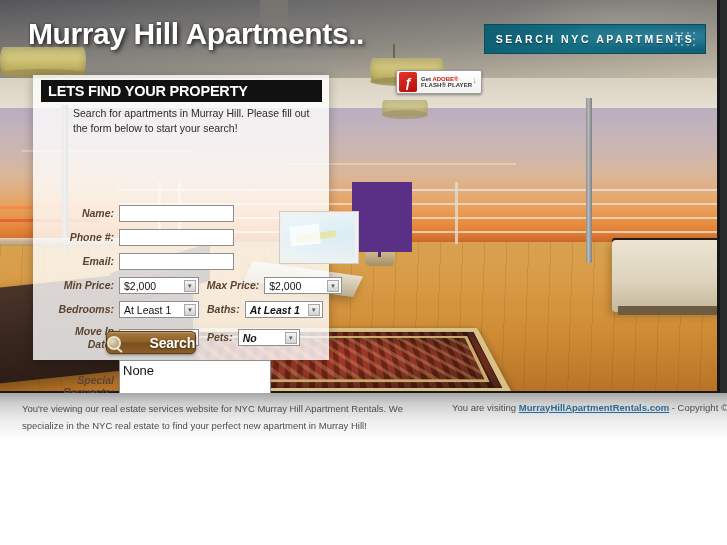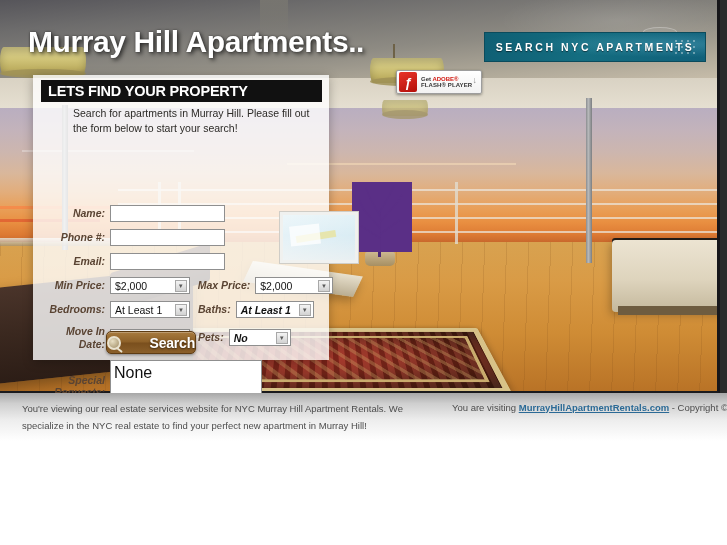--- a/index.html
+++ b/index.html
@@ -196,21 +196,21 @@
     transform: skewY(8deg) skewX(-24deg);
     box-shadow: 0 5px 9px rgba(0,0,0,.25);
   }
   .side-table {
     position: absolute; left: 0px; top: 238px; width: 132px; height: 8px;
     background: linear-gradient(180deg, rgba(230,226,214,.85), rgba(150,140,120,.6));
   }
 
   
   .masthead {
-    position: absolute; left: 0; top: 8px; width: 720px; height: 60px; z-index: 20;
+    position: absolute; left: 0; top: 0; width: 720px; height: 60px; z-index: 20;
   }
   .site-title {
     position: absolute; left: 28px; top: 17px;
     font-size: 30px; font-weight: bold;
     color: #ffffff;
     letter-spacing: -0.4px;
     text-shadow: 2px 2px 4px rgba(0,0,0,.65), 0 0 2px rgba(0,0,0,.5);
     white-space: nowrap;
   }
   .nav-button {
@@ -303,21 +303,21 @@
     background: rgba(232,226,150,.75);
     transform: rotate(-9deg);
   }
   .form-thumb-img::after {
     content: ""; position: absolute; left: 10%; top: 22%;
     width: 42%; height: 44%;
     background: rgba(255,255,255,.75);
     transform: rotate(-6deg);
   }
 
-  .fields { position: absolute; left: 4px; top: 130px; width: 296px; }
+  .fields { position: absolute; left: 13px; top: 130px; width: 296px; }
   .frow { display: flex; align-items: center; margin-bottom: 7px; }
   .flabel {
     font-size: 10.5px; font-style: italic; font-weight: bold;
     color: #5a4433; text-align: right;
     width: 73px; flex: 0 0 73px; padding-right: 5px;
     line-height: 1.25;
   }
   .flabel.inline {
     width: auto; flex: 0 0 auto; text-align: right; padding: 0 5px 0 8px;
   }
@@ -349,21 +349,21 @@
   }
   .fsel.w115 { width: 80px; }
   .fsel.w78  { width: 78px; }
   .fsel.w62  { width: 62px; }
   .fsel.italic { font-style: italic; font-weight: bold; }
 
   .ftextarea {
     width: 152px; height: 52px;
     border: 1px solid #8f8f8f;
     background: #ffffff;
-    font-size: 16px; font-family: "Liberation Sans", sans-serif;
+    font-size: 13px; font-family: "Liberation Sans", sans-serif;
     color: #111; padding: 2px 3px;
     resize: none;
     line-height: 1.25;
   }
   .twolabel { line-height: 1.2; }
 
   .search-btn {
     position: absolute; left: 106px; top: 331px;
     width: 90px; height: 23px;
     background: linear-gradient(180deg, #a87b3f 0%, #8d6028 48%, #7a4f1d 52%, #8a5f2a 100%);

